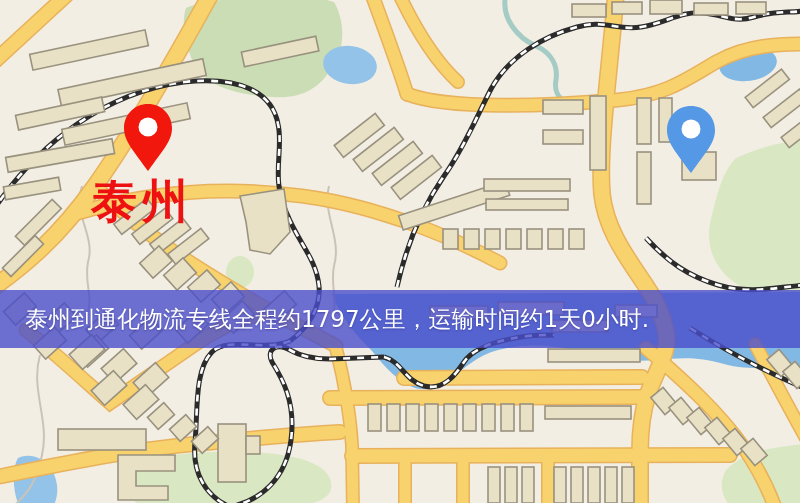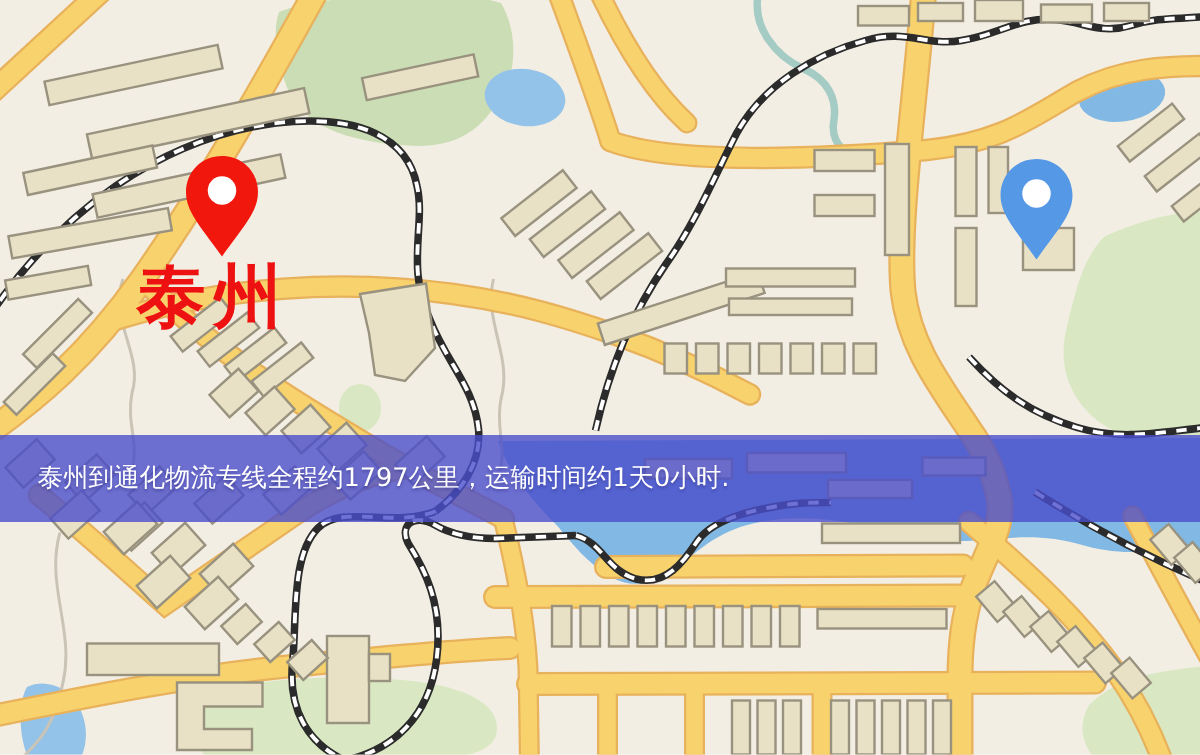--- a/index.html
+++ b/index.html
@@ -29,33 +29,33 @@
   .pin{position:absolute;}
   [data-name="origin-marker-icon"] .pin-body{fill:var(--origin-marker,#F2170C);}
   [data-name="destination-marker-icon"] .pin-body{fill:var(--destination-marker,#5598E6);}
   .pin-hole{fill:#FFFFFF;}
 
   .city-label{
     position:absolute;transform:translateX(-50%);
     font-family:"DejaVu Serif","Liberation Serif",serif;
     font-size:46px;font-weight:600;line-height:1;white-space:nowrap;
   }
-  #origin-label{left:142px;top:178px;color:var(--origin-label,#EE1111);letter-spacing:5px;font-family:Liberation Mono, monospace;}
+  #origin-label{left:142px;top:178px;color:var(--origin-label,#EE1111);letter-spacing:5px;}
   #destination-label{left:708px;top:176px;color:var(--destination-label,#2222CC);letter-spacing:7px;}
 
   #route-banner{
     position:absolute;left:0;top:290px;width:800px;height:58px;
   }
   #route-banner::before{
     content:"";position:absolute;inset:0;
     background:var(--banner-bg,#4A4ECB);opacity:0.8;
   }
   #route-banner .banner-text{
     position:relative;display:block;padding-left:25px;line-height:58px;
-    color:var(--banner-text,#FFFFFF);font-size:17px;white-space:nowrap;
+    color:var(--banner-text,#FFFFFF);font-size:23px;white-space:nowrap;
     text-shadow:0 1px 2px rgba(40,40,120,0.45);
   }
 </style>
 </head>
 <body>
 
 <div id="stage" data-name="route-map-image">
 
   <svg id="map-svg" data-name="map-canvas" viewBox="0 0 800 503" xmlns="http://www.w3.org/2000/svg" aria-hidden="true">
 

